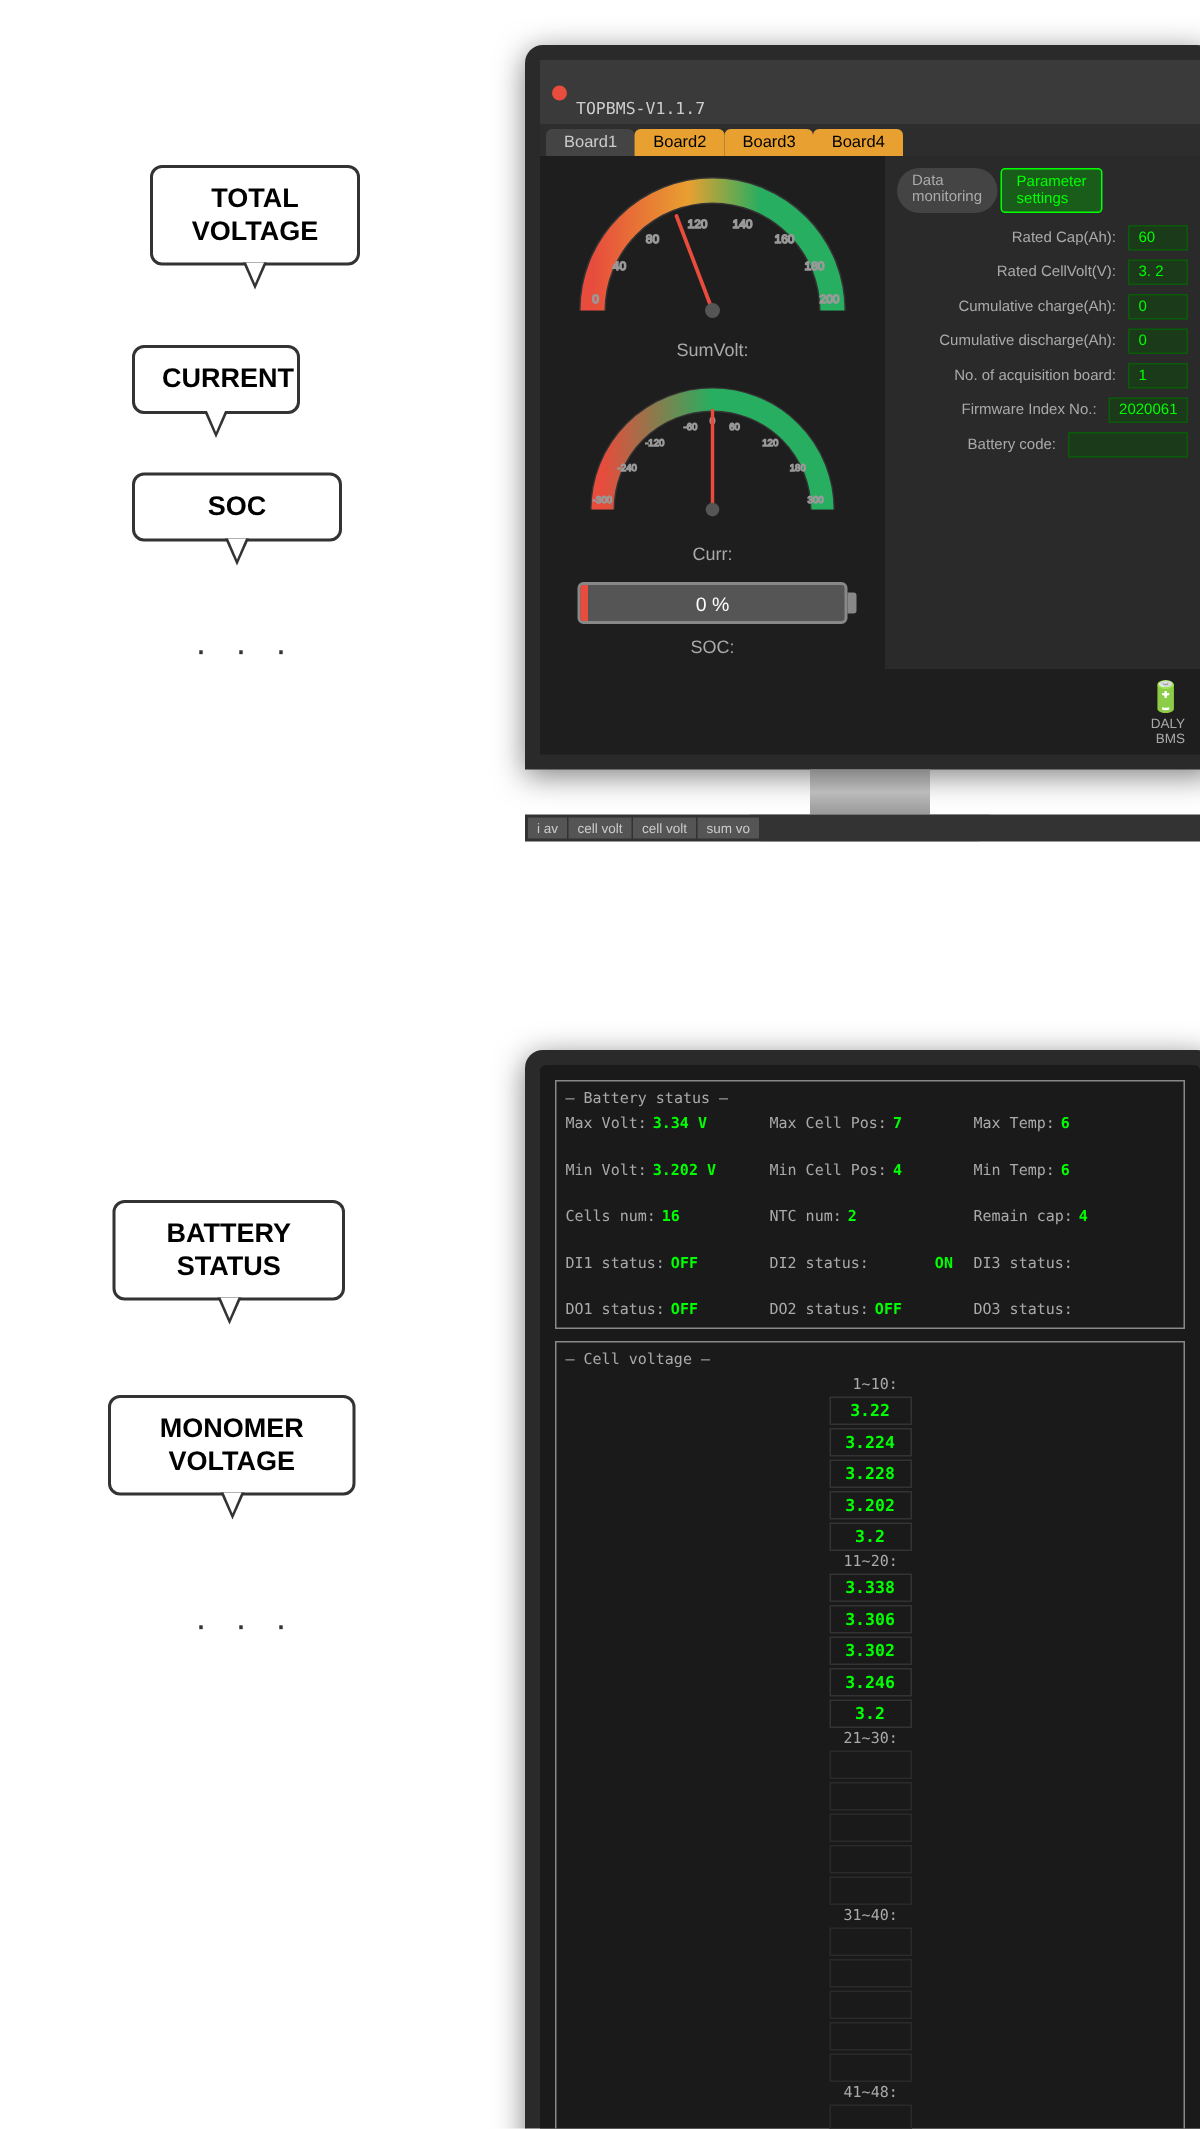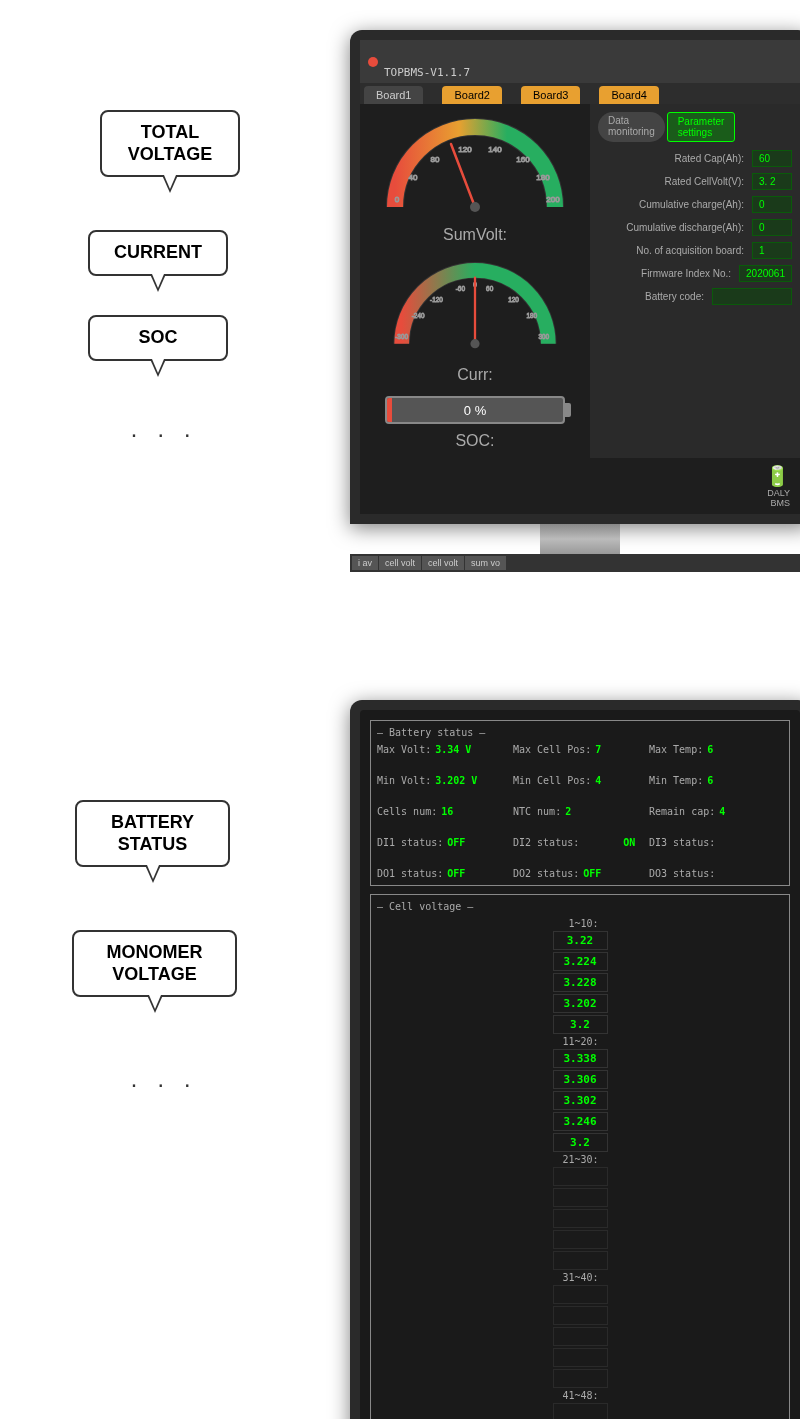--- a/index.html
+++ b/index.html
@@ -101,21 +101,21 @@
     }
     .bms-title-text {
       color: #ccc;
       font-size: 11px;
       font-family: monospace;
       margin-top: 22px;
     }
     .bms-tabs {
       background: #2d2d2d;
       display: flex;
-      gap: 19px;
+      gap: 0;
       padding: 3px 4px 0;
     }
     .bms-tab {
       padding: 3px 12px;
       font-size: 11px;
       border-radius: 4px 4px 0 0;
       cursor: pointer;
       color: #ccc;
       background: #444;
     }
@@ -131,21 +131,21 @@
     .bms-left {
       width: 230px;
       padding: 8px;
       display: flex;
       flex-direction: column;
       align-items: center;
       gap: 4px;
     }
     .gauge-label {
       color: #aaa;
-      font-size: 16px;
+      font-size: 12px;
       text-align: center;
     }
 
     
     .gauge-svg {
       width: 200px;
       height: 110px;
     }
 
     .soc-bar-container {
@@ -324,21 +324,21 @@
     }
   </style>
 </head>
 <body>
 
 <div class="bubble" style="top: 110px; left: 100px; width: 140px;">
   <span style="white-space: pre-line;">TOTAL
 VOLTAGE</span>
 </div>
 
-<div class="bubble" style="top: 230px; left: 88px; width: 140px;">
+<div class="bubble" style="top: 230px; left: 88px; width: 112px;">
   <span>CURRENT</span>
 </div>
 
 <div class="bubble" style="top: 315px; left: 88px; width: 140px;">
   <span>SOC</span>
 </div>
 
 <div class="dots" style="top: 420px; left: 130px;">
   <span>· · ·</span>
 </div>

